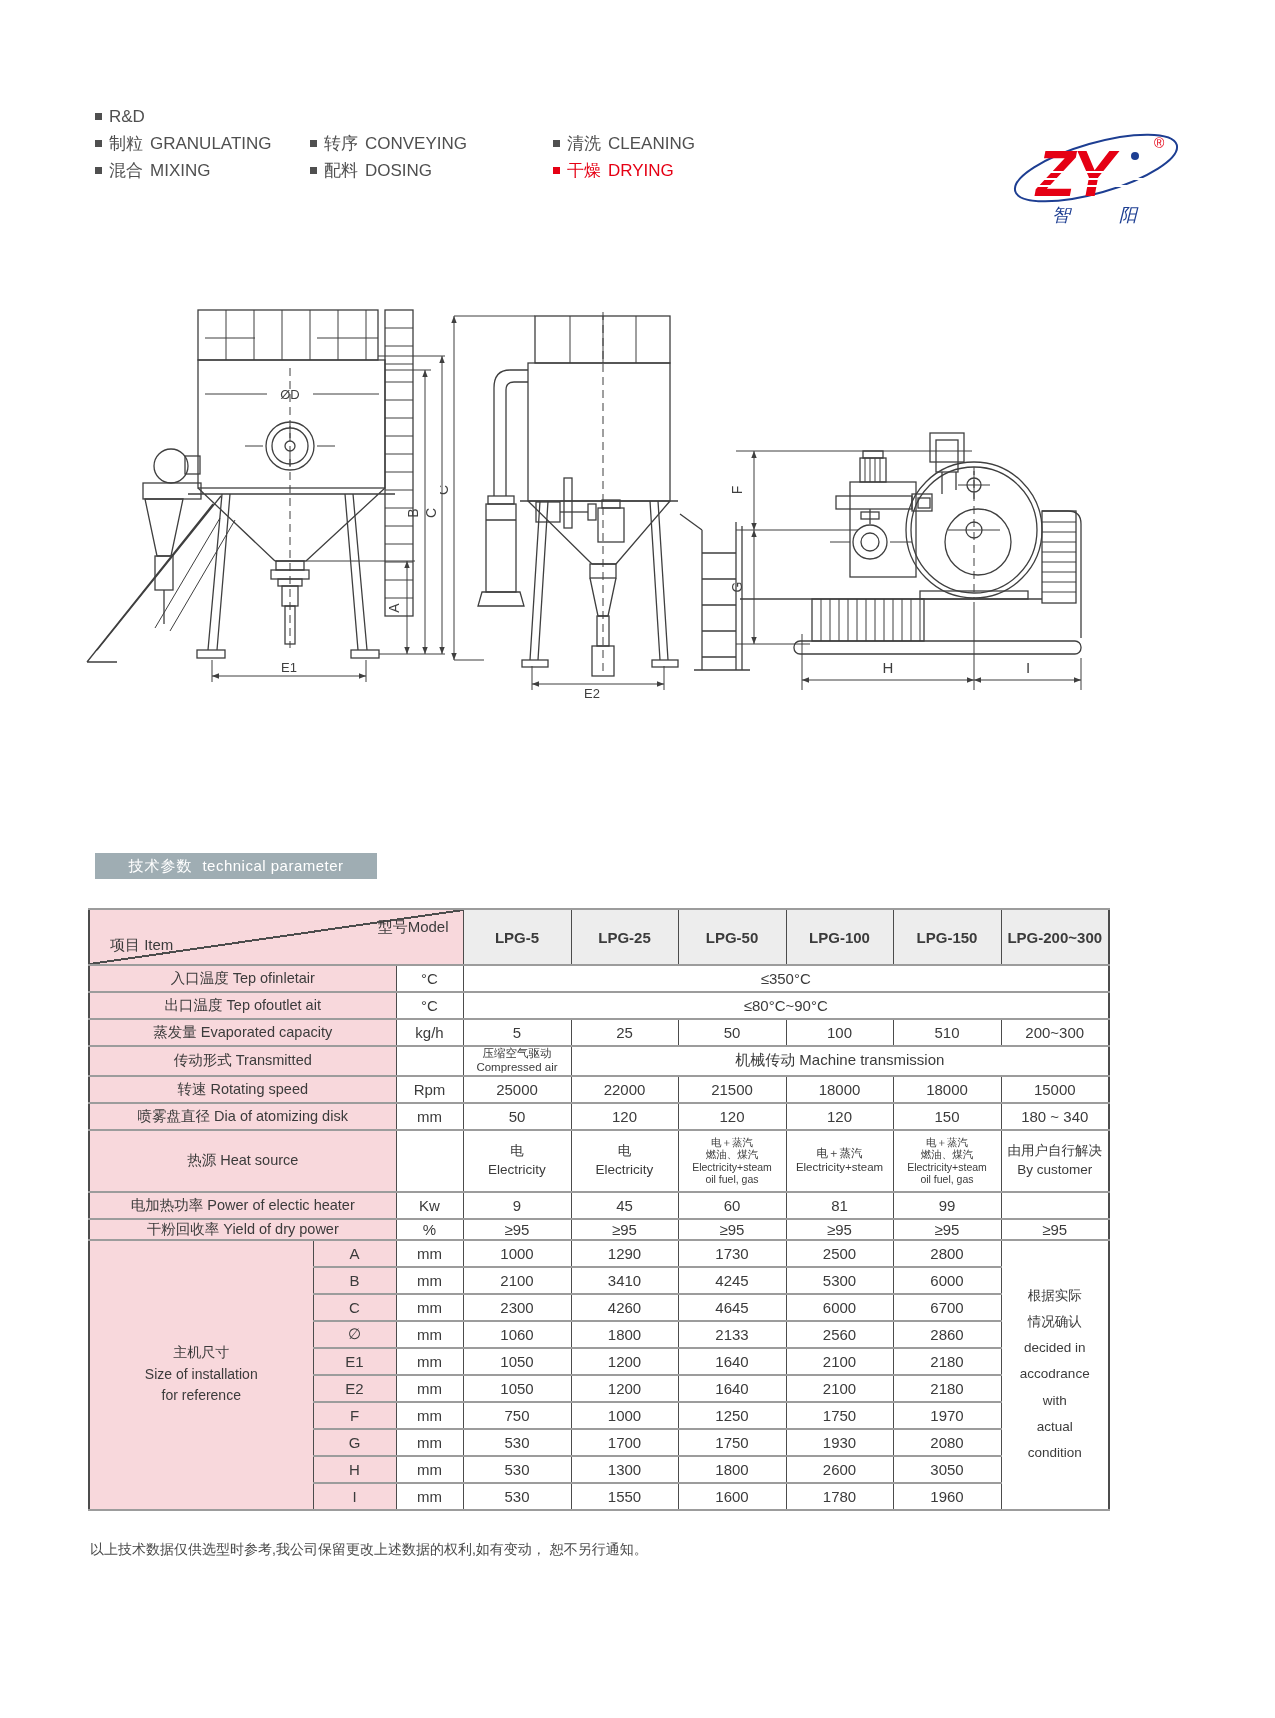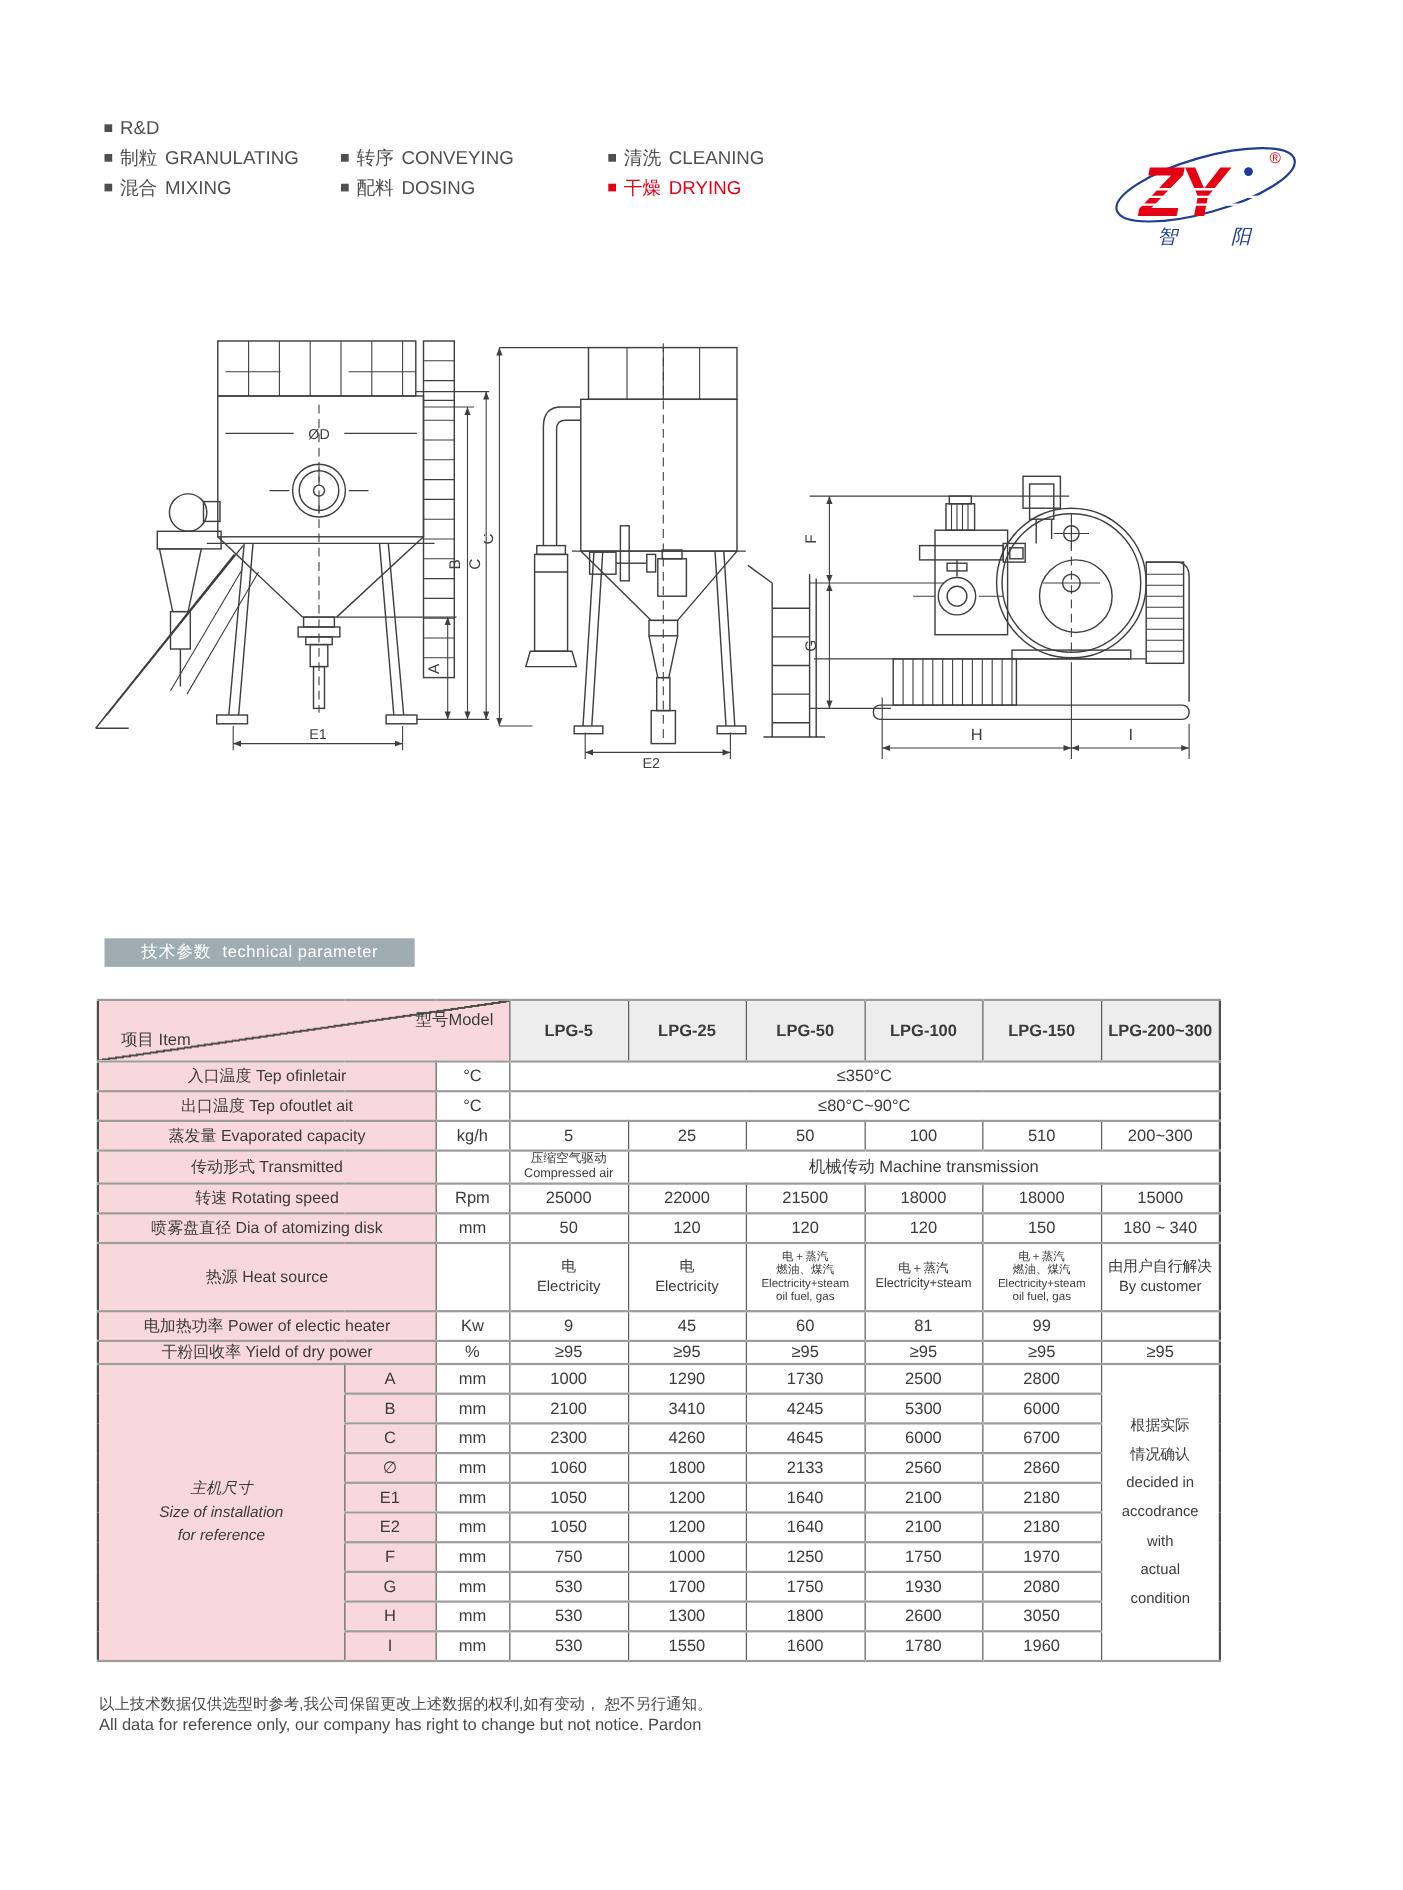--- a/index.html
+++ b/index.html
@@ -36,21 +36,21 @@
   #param-table td{border-left:1px solid #4c4c4c;border-right:1px solid #4c4c4c;
                   border-top:2px solid #9c9c9c;border-bottom:2px solid #9c9c9c;
                   text-align:center;vertical-align:middle;font-size:15px;color:#3b3b3b;
                   padding:0;overflow:hidden;}
   #param-table .lab{background:#f8d8dc;font-size:14.5px;}
   #param-table .mh{background:#ededed;font-size:15px;font-weight:bold;}
   #param-table .val{background:#fff;white-space:pre-line;}
   #param-table .md{font-size:13.5px;line-height:1.35;}
   #param-table .sm{font-size:11.5px;line-height:1.2;}
   #param-table .xs{font-size:10.5px;line-height:1.18;}
-  #param-table .group{font-size:14px;line-height:1.55;white-space:pre-line;font-style:italic;}
+  #param-table .group{font-size:14px;line-height:1.55;white-space:pre-line;}
   #param-table .letter{font-size:15px;}
   #param-table .note{background:#fff;font-size:13.5px;line-height:1.95;white-space:pre-line;}
   #param-table .corner{background-color:#f8d8dc;position:relative;
      background-image:linear-gradient(to bottom right,
         rgba(0,0,0,0) calc(50% - 1px), #4c4c4c calc(50% - 1px),
         #4c4c4c calc(50% + 1px), rgba(0,0,0,0) calc(50% + 1px));}
   .corner-model{position:absolute;top:8px;right:14px;font-size:15px;}
   .corner-item{position:absolute;bottom:9px;left:20px;font-size:15px;}
 
   
@@ -468,14 +468,13 @@
         <td class="val">1550</td>
         <td class="val">1600</td>
         <td class="val">1780</td>
         <td class="val">1960</td>
       </tr>
     </tbody>
 </table>
 
 <div class="footer">
   <div class="zh">以上技术数据仅供选型时参考,我公司保留更改上述数据的权利,如有变动， 恕不另行通知。</div>
-  <div class="en">All data for reference only, our company has right to change but not notice. Pardon</div>
 </div>
 
 </body></html>

